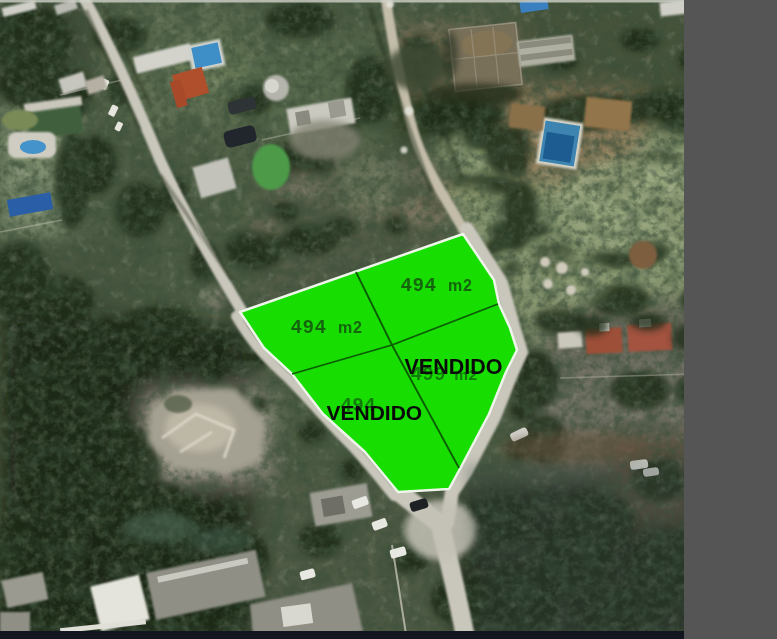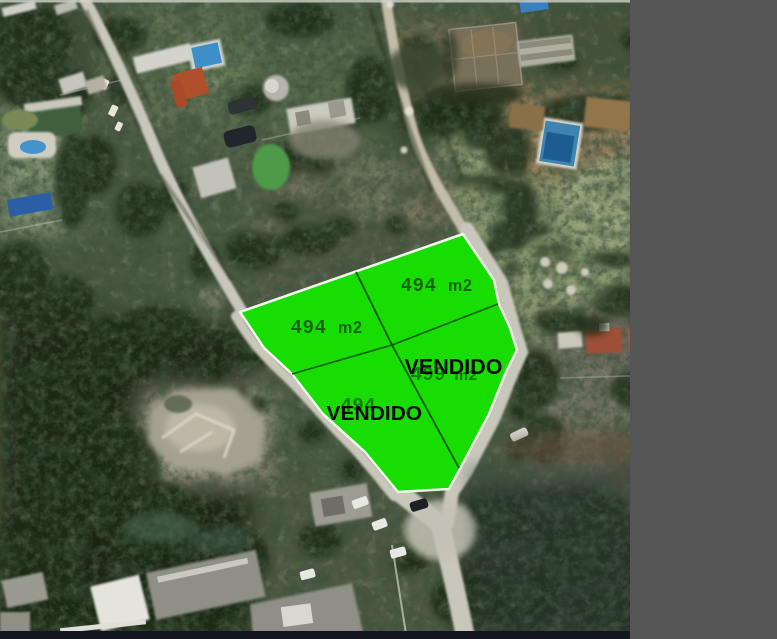--- a/index.html
+++ b/index.html
@@ -1,16 +1,16 @@
 <!DOCTYPE html>
 <html><head>
 <meta charset="utf-8">
 <style>
   html,body{margin:0;padding:0;background:#555;}
-  #stage{width:630px;height:639px;position:relative;overflow:hidden;font-family:"Liberation Sans",sans-serif;}
+  #stage{width:684px;height:639px;position:relative;overflow:hidden;font-family:"Liberation Sans",sans-serif;}
   svg{display:block;}
 </style>
 </head>
 <body>
 <div id="stage">
 <svg width="777" height="639" viewBox="0 0 777 639">
 <defs>
   <filter id="b12" x="-30%" y="-30%" width="160%" height="160%">
           <feGaussianBlur stdDeviation="12"></feGaussianBlur>
         </filter>

